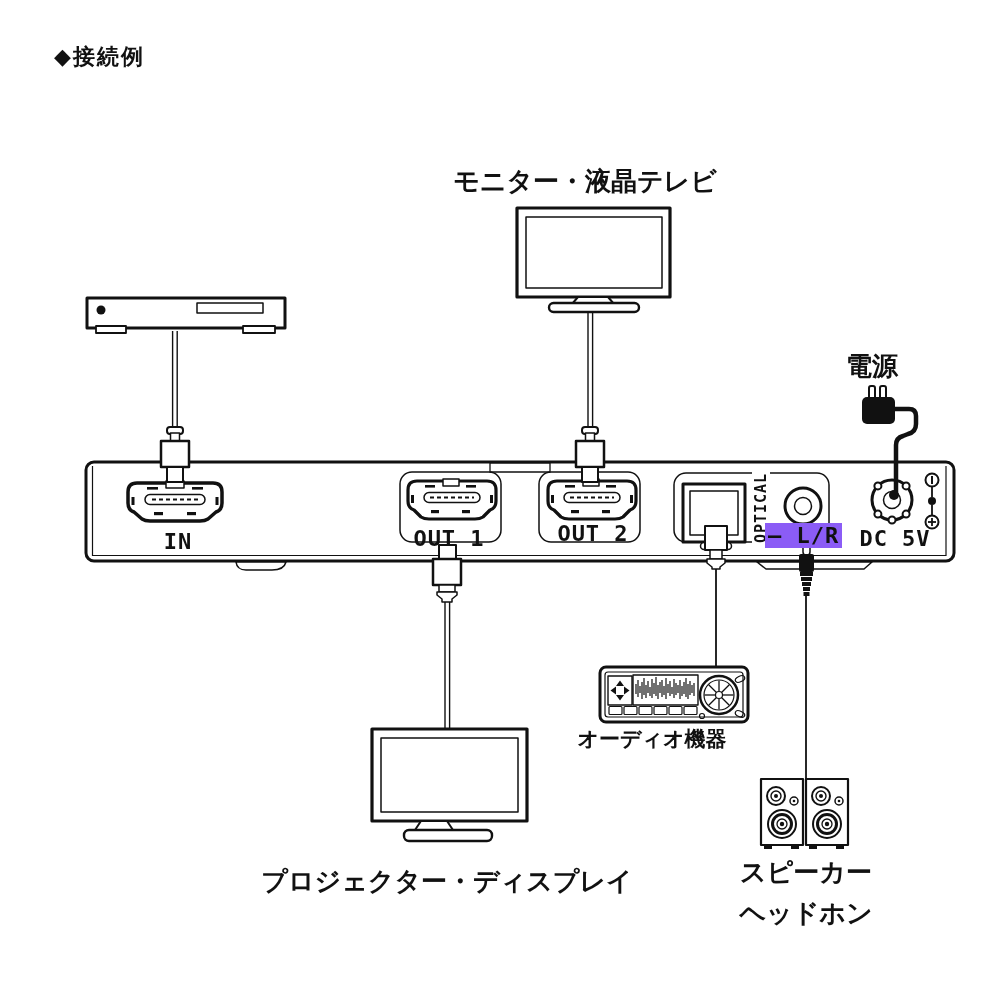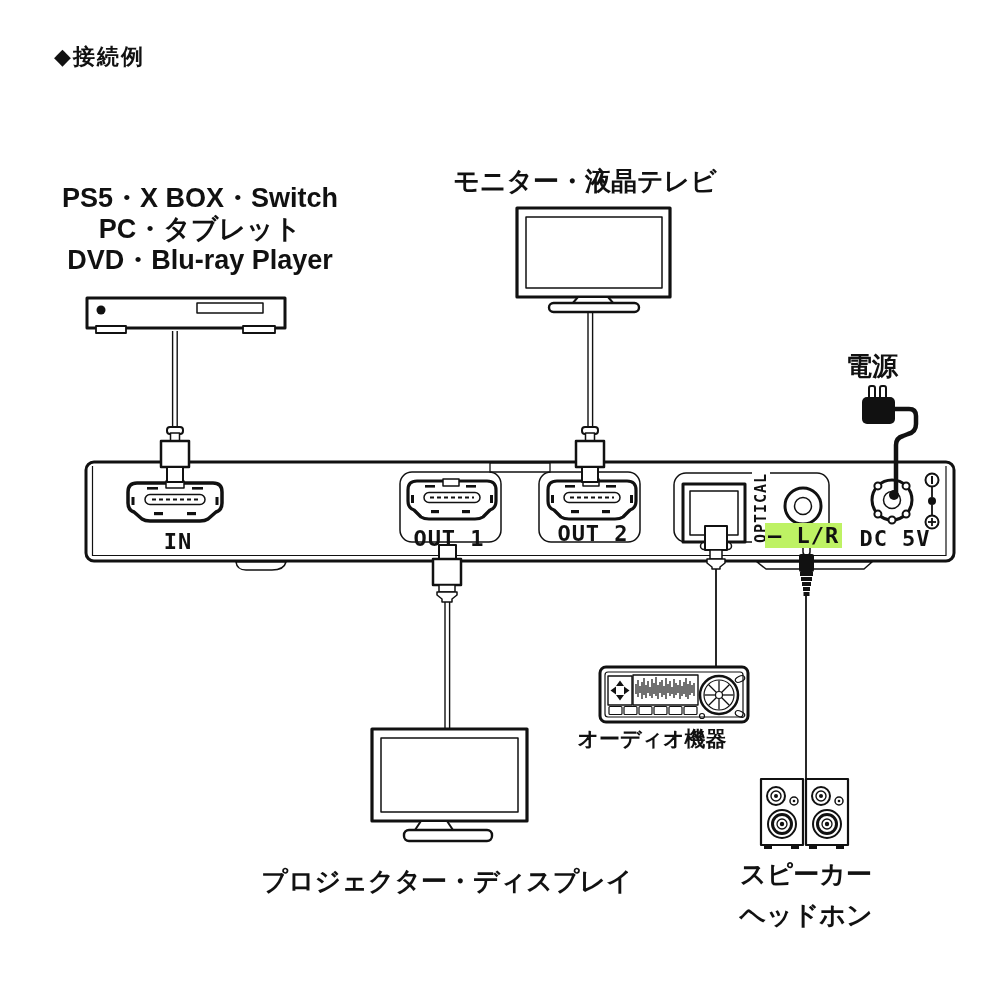--- a/index.html
+++ b/index.html
@@ -11,26 +11,26 @@
   .src{left:200px;top:183px;transform:translateX(-50%);text-align:center;
        font-size:27px;line-height:31px;}
   .monlbl{left:585px;top:164px;transform:translateX(-50%);font-size:26px;}
   .pwrlbl{left:846px;top:349px;font-size:26px;text-align:center;}
   .portlbl{font-family:"DejaVu Sans Mono","Liberation Mono",monospace;font-size:22px;letter-spacing:1px;}
   .p-in{left:178px;top:529px;transform:translateX(-50%);}
   .p-out1{left:449px;top:526px;transform:translateX(-50%);}
   .p-out2{left:593px;top:521px;transform:translateX(-50%);text-align:right;}
   .p-opt{left:761px;top:508px;transform:translate(-50%,-50%) rotate(-90deg);
          font-size:15px;letter-spacing:1px;background:#fff;padding:0 3px;}
-  .p-lr{left:765px;top:523px;background:#bef264;padding:0 3px;}
+  .p-lr{left:765px;top:523px;background:#8b5cf6;padding:0 3px;}
   .p-dc{left:895px;top:526px;transform:translateX(-50%);}
   .projlbl{left:447px;top:864px;transform:translateX(-50%);font-size:26px;}
   .audlbl{left:652px;top:725px;transform:translateX(-50%);font-size:21px;}
   .spklbl{left:806px;top:854px;transform:translateX(-50%);text-align:center;
-          font-size:26px;line-height:41px;}
+          font-size:26px;line-height:41px;font-family:Liberation Mono, monospace;}
 </style>
 </head>
 <body>
 
 <div class="canvas">
 
 <svg width="1000" height="1000" viewBox="0 0 1000 1000" fill="none" stroke="#111" stroke-linecap="butt" stroke-linejoin="round">
 
   <g>
     <rect x="87" y="298" width="198" height="30" stroke-width="3" fill="#fff"></rect>
@@ -250,25 +250,20 @@
     <circle cx="827" cy="824" r="2.2" fill="#111" stroke="none"></circle>
     <rect x="764" y="844" width="8" height="5" fill="#111" stroke="none"></rect>
     <rect x="791" y="844" width="8" height="5" fill="#111" stroke="none"></rect>
     <rect x="809" y="844" width="8" height="5" fill="#111" stroke="none"></rect>
     <rect x="836" y="844" width="8" height="5" fill="#111" stroke="none"></rect>
   </g>
 </svg>
 
   <div class="lbl title">◆接続例</div>
 
-  <div class="lbl src">
-    <div>PS5・X BOX・Switch</div>
-    <div>PC・タブレット</div>
-    <div>DVD・Blu-ray Player</div>
-  </div>
 
   <div class="lbl monlbl">モニター・液晶テレビ</div>
   <div class="lbl pwrlbl">電源</div>
 
   <div class="lbl portlbl p-in">IN</div>
   <div class="lbl portlbl p-out1">OUT 1</div>
   <div class="lbl portlbl p-out2">OUT 2</div>
   <div class="lbl portlbl p-opt">OPTICAL</div>
   <div class="lbl portlbl p-lr">– L/R</div>
   <div class="lbl portlbl p-dc">DC 5V</div>

